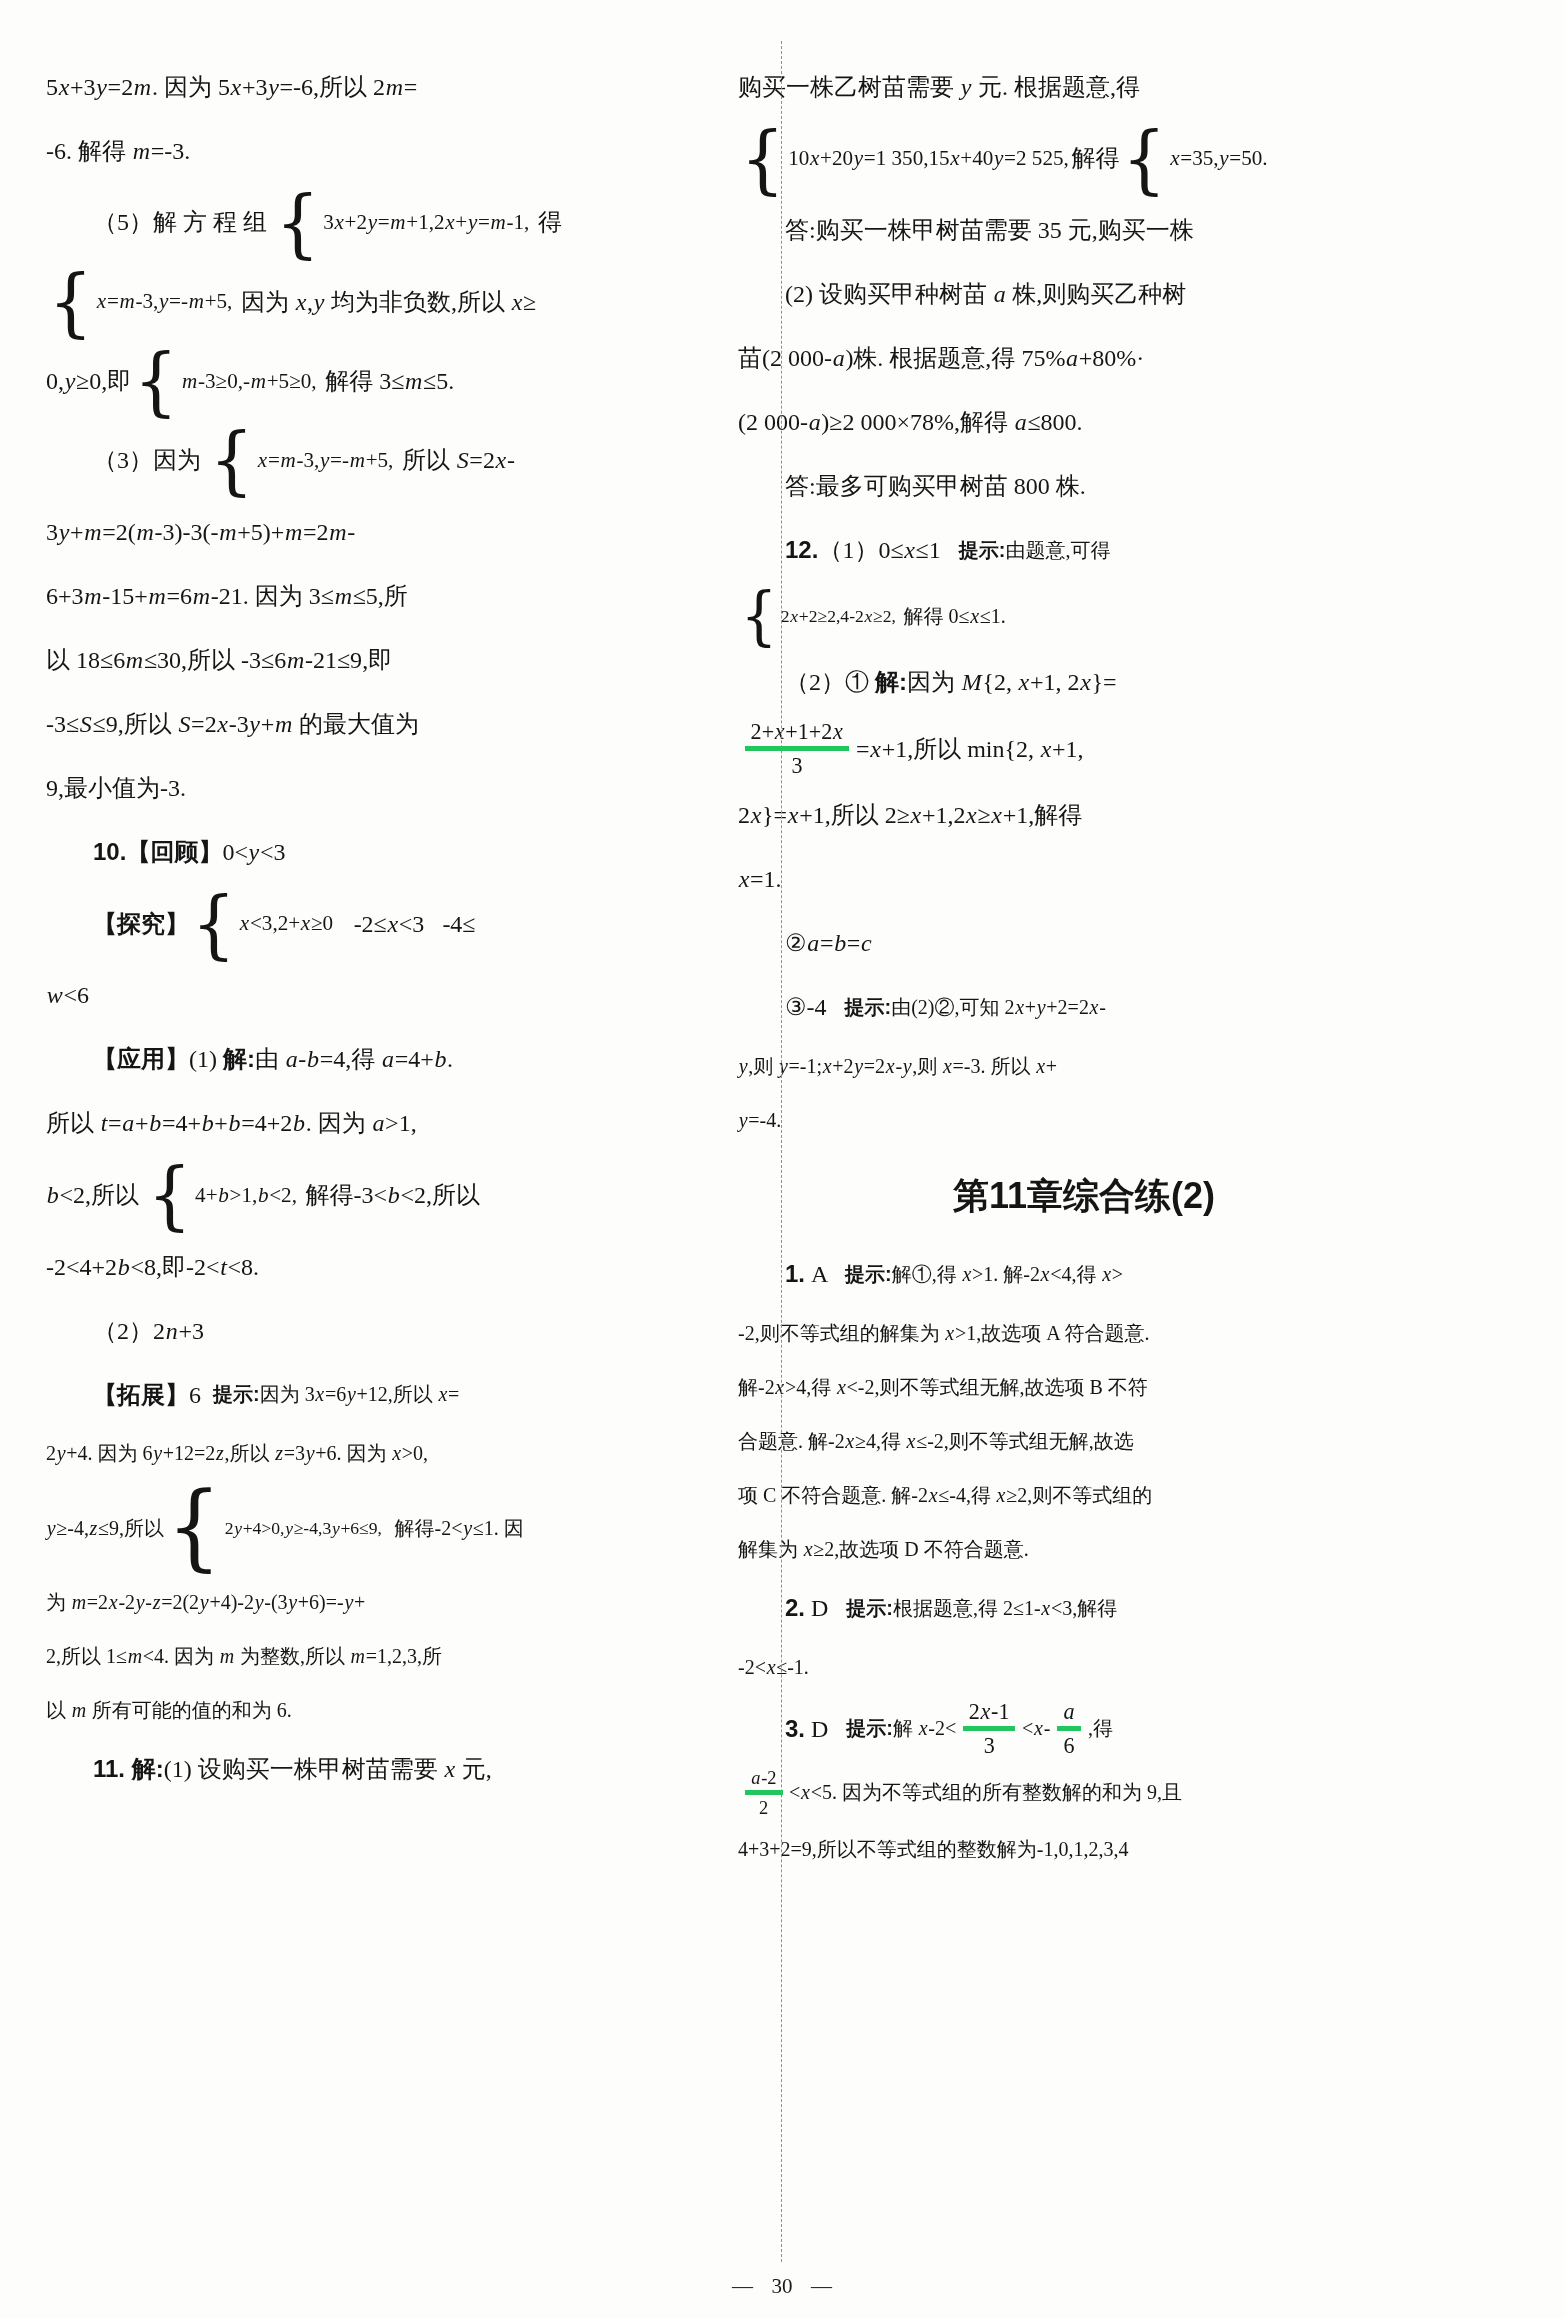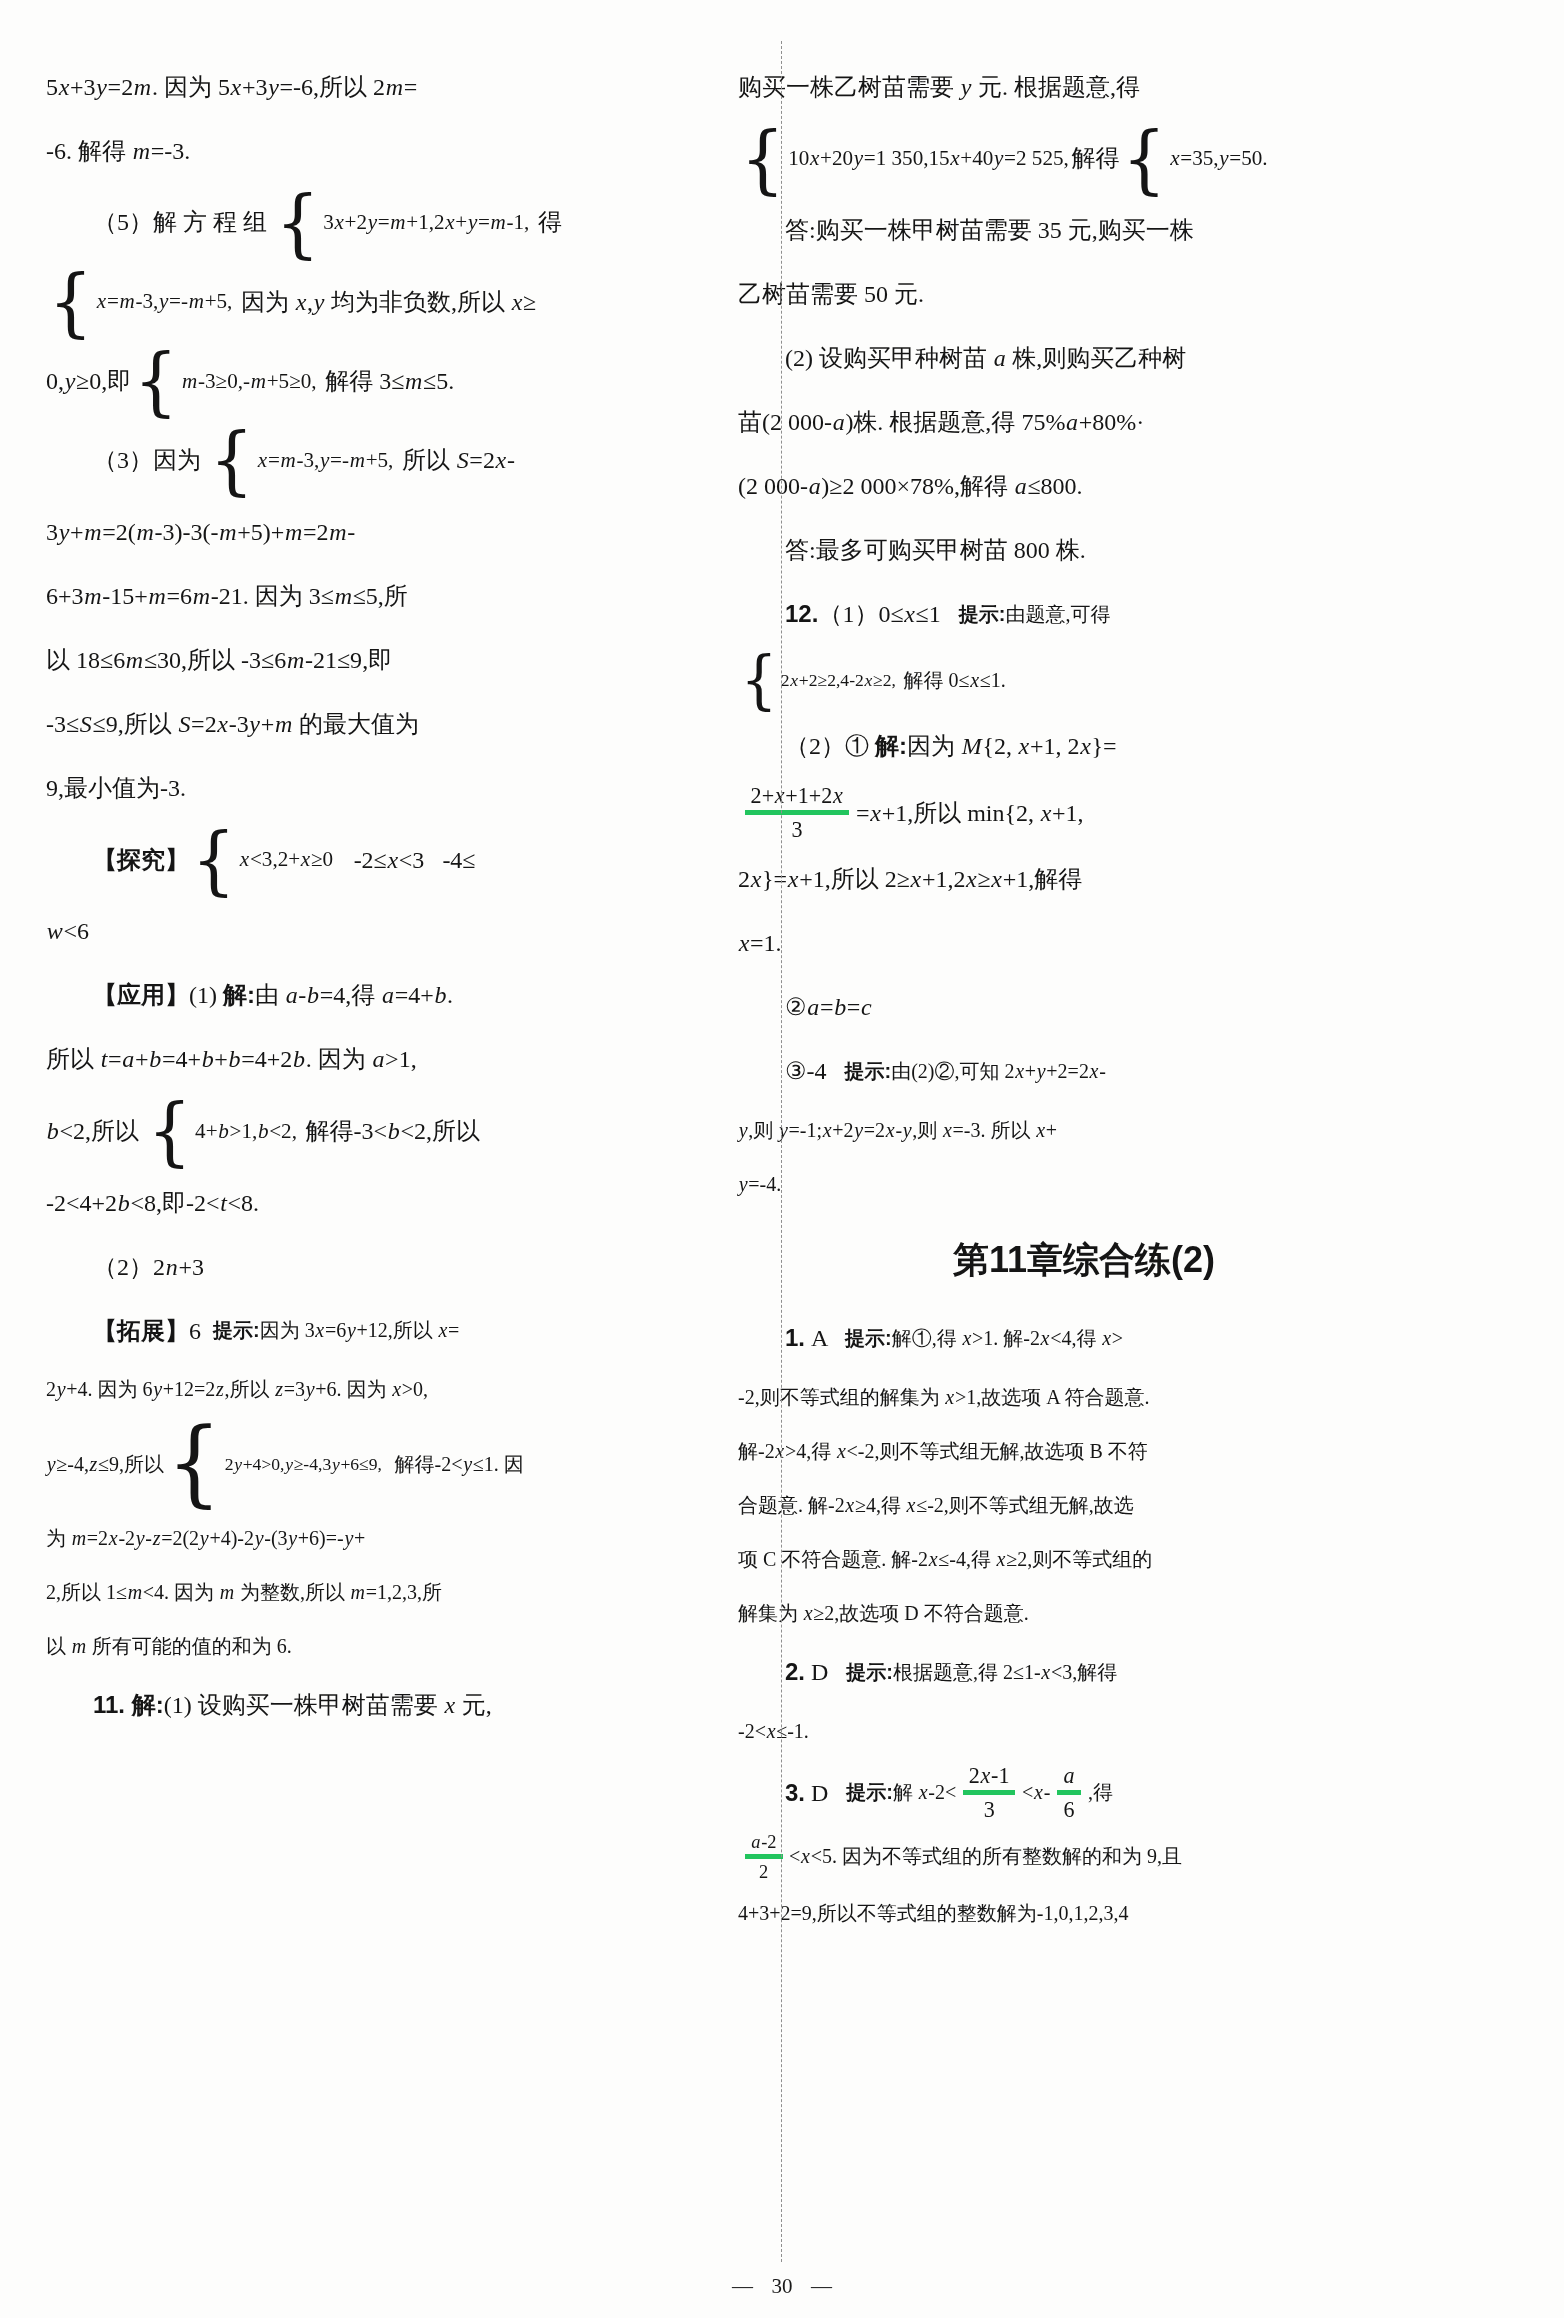--- a/index.html
+++ b/index.html
@@ -101,20 +101,25 @@
         <span class="seg txt">,所以 </span>
         <span class="seg math"><i>S</i>=2<i>x</i>-3<i>y</i>+<i>m</i></span>
         <span class="seg txt"> 的最大值为</span>
       </div>
       <div class="line">
         <span class="seg txt">9,最小值为</span>
         <span class="seg math">-3</span>
         <span class="seg txt">.</span>
       </div>
       <div class="line indent">
+        <span class="seg txt bold">10.</span>
+        <span class="seg txt bold">【回顾】</span>
+        <span class="seg math">0&lt;<i>y</i>&lt;3</span>
+      </div>
+      <div class="line indent">
         <span class="seg txt bold">【探究】</span>
         <span class="sys"><span class="brace" style="font-size: 2.9em;">{</span><span class="rows"><span class="row math"><i>x</i>&lt;3,</span><span class="row math">2+<i>x</i>≥0</span></span></span>
         <span class="seg txt">   </span>
         <span class="seg math">-2≤<i>x</i>&lt;3</span>
         <span class="seg txt">   </span>
         <span class="seg math">-4≤</span>
       </div>
       <div class="line">
         <span class="seg math"><i>w</i>&lt;6</span>
       </div>
@@ -214,23 +219,20 @@
         <span class="seg math"><i>y</i></span>
         <span class="seg txt"> 元. 根据题意,得</span>
       </div>
       <div class="line">
         <span class="sys"><span class="brace" style="font-size: 2.9em;">{</span><span class="rows"><span class="row math">10<i>x</i>+20<i>y</i>=1 350,</span><span class="row math">15<i>x</i>+40<i>y</i>=2 525,</span></span></span>
         <span class="seg txt">解得</span>
         <span class="sys"><span class="brace" style="font-size: 2.9em;">{</span><span class="rows"><span class="row math"><i>x</i>=35,</span><span class="row math"><i>y</i>=50.</span></span></span>
       </div>
       <div class="line indent">
         <span class="seg txt">答:购买一株甲树苗需要 35 元,购买一株</span>
-      </div>
-      <div class="line">
-        <span class="seg txt">乙树苗需要 50 元.</span>
       </div>
       <div class="line indent">
         <span class="seg txt">(2) 设购买甲种树苗 </span>
         <span class="seg math"><i>a</i></span>
         <span class="seg txt"> 株,则购买乙种树</span>
       </div>
       <div class="line">
         <span class="seg txt">苗(</span>
         <span class="seg math">2 000-<i>a</i></span>
         <span class="seg txt">)株. 根据题意,得 </span>

